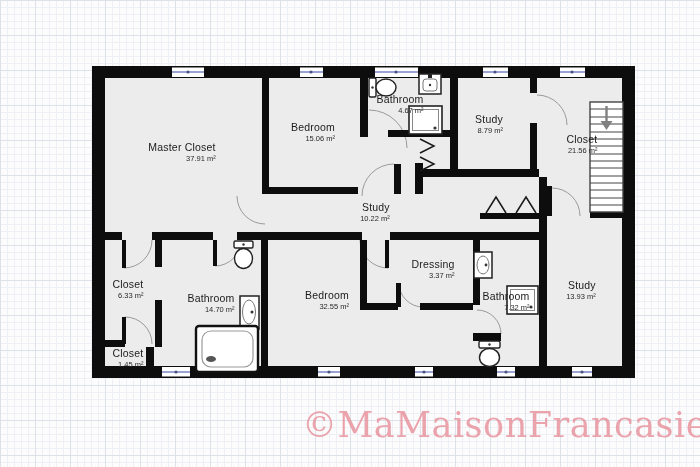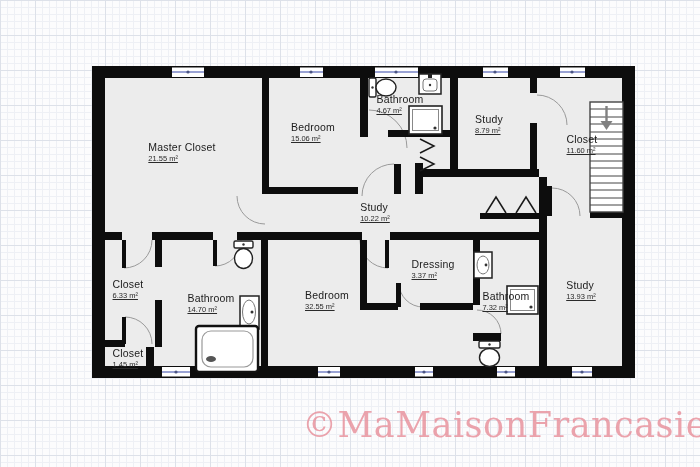--- a/index.html
+++ b/index.html
@@ -10,24 +10,24 @@
       linear-gradient(#dde1e9 1px, transparent 1px),
       linear-gradient(90deg,#dde1e9 1px, transparent 1px),
       linear-gradient(#eef0f5 1px, transparent 1px),
       linear-gradient(90deg,#eef0f5 1px, transparent 1px);
     background-size:35px 35px,35px 35px,7px 7px,7px 7px;
     font-family:"Liberation Sans",sans-serif;
   }
   svg.plan{position:absolute;left:0;top:0;}
   .room-label{
     position:absolute;transform:translateX(-50%);
-    text-align:left;white-space:nowrap;pointer-events:none;
+    text-align:right;white-space:nowrap;pointer-events:none;
   }
   .room-label .name{display:block;font-size:10.5px;line-height:12px;color:#1b1b1b;letter-spacing:.2px;}
-  .room-label .area{display:block;font-size:7.5px;line-height:9px;color:#2a2a2a;margin-top:1px;text-decoration:underline;}
+  .room-label .area{display:block;font-size:7.5px;line-height:9px;color:#2a2a2a;margin-top:1px;}
   .watermark{
     position:absolute;left:302px;top:405px;
     font-family:"DejaVu Serif",serif;
     font-size:35px;color:#e8909b;opacity:.82;letter-spacing:0.5px;
     pointer-events:none;white-space:nowrap;
   }
 </style>
 </head>
 <body>
 
@@ -217,37 +217,37 @@
       </g>
       <g>
         <line x1="606.5" y1="106" x2="606.5" y2="123" stroke="#808080" stroke-width="2.4"></line>
         <polygon points="600.5,121 612.5,121 606.5,130" fill="#808080"></polygon>
       </g>
     </g>
   </svg>
 
   <div class="room-label" style="left:182px;top:141px">
     <span class="name">Master Closet</span>
-    <span class="area">21.55 m²</span>
+    <span class="area">37.91 m²</span>
   </div>
   <div class="room-label" style="left:313px;top:121px">
     <span class="name">Bedroom</span>
     <span class="area">15.06 m²</span>
   </div>
   <div class="room-label" style="left:400px;top:93px">
     <span class="name">Bathroom</span>
     <span class="area">4.67 m²</span>
   </div>
   <div class="room-label" style="left:489px;top:113px">
     <span class="name">Study</span>
     <span class="area">8.79 m²</span>
   </div>
   <div class="room-label" style="left:582px;top:133px">
     <span class="name">Closet</span>
-    <span class="area">11.60 m²</span>
+    <span class="area">21.56 m²</span>
   </div>
   <div class="room-label" style="left:375px;top:201px">
     <span class="name">Study</span>
     <span class="area">10.22 m²</span>
   </div>
   <div class="room-label" style="left:128px;top:278px">
     <span class="name">Closet</span>
     <span class="area">6.33 m²</span>
   </div>
   <div class="room-label" style="left:211px;top:292px">

